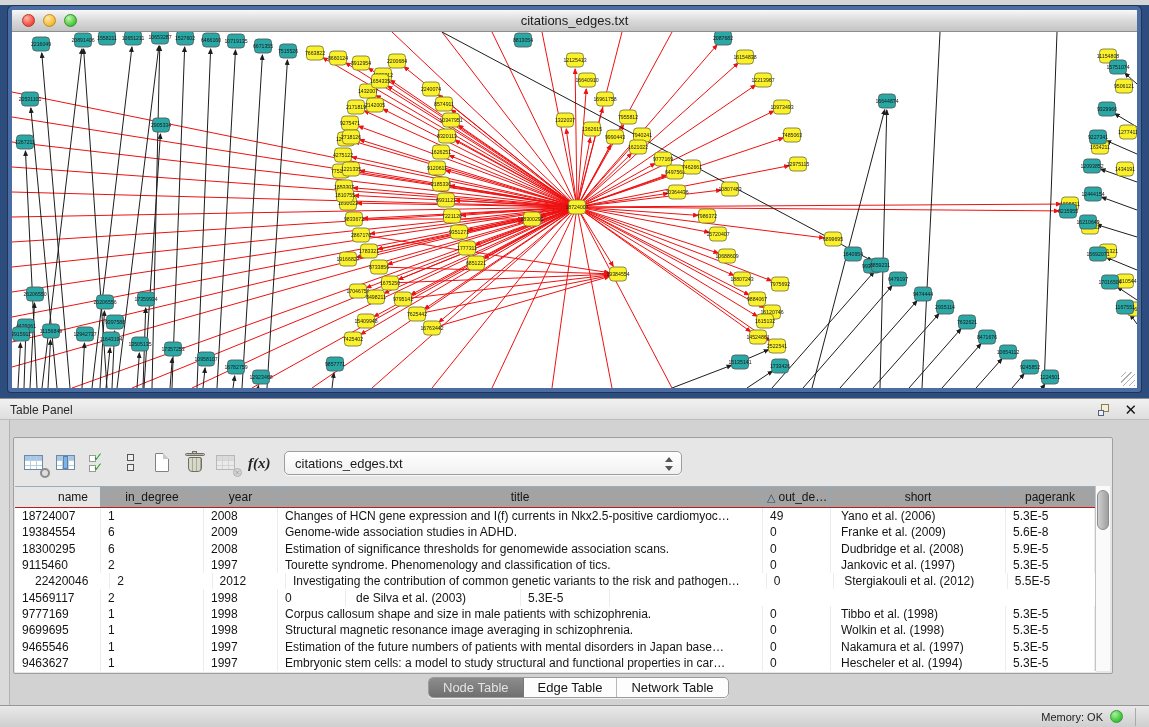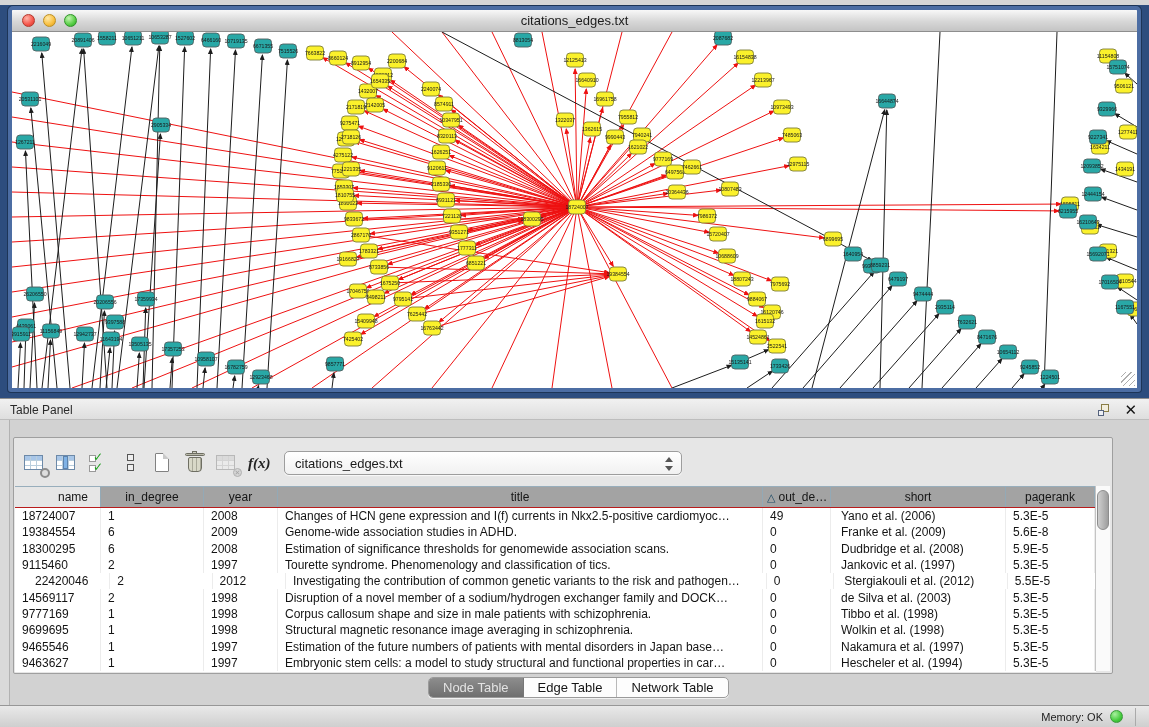--- a/index.html
+++ b/index.html
@@ -975,21 +975,20 @@
           <div class="td" style="width: 74px;">2012</div>
           <div class="td" style="width: 485px;">Investigating the contribution of common genetic variants to the risk and pathogen…</div>
           <div class="td" style="width: 68px;">0</div>
           <div class="td" style="width: 175px; padding-left: 10px;">Stergiakouli et al. (2012)</div>
           <div class="td" style="width: 89px;">5.5E-5</div>
         </div>
         <div class="tr">
           <div class="td" style="width: 86px;">14569117</div>
           <div class="td" style="width: 103px;">2</div>
           <div class="td" style="width: 74px;">1998</div>
-          <div class="td" style="width: 485px;">Disruption of a novel member of a sodium/hydrogen exchanger family and DOCK…</div>
           <div class="td" style="width: 68px;">0</div>
           <div class="td" style="width: 175px; padding-left: 10px;">de Silva et al. (2003)</div>
           <div class="td" style="width: 89px;">5.3E-5</div>
         </div>
         <div class="tr">
           <div class="td" style="width: 86px;">9777169</div>
           <div class="td" style="width: 103px;">1</div>
           <div class="td" style="width: 74px;">1998</div>
           <div class="td" style="width: 485px;">Corpus callosum shape and size in male patients with schizophrenia.</div>
           <div class="td" style="width: 68px;">0</div>

